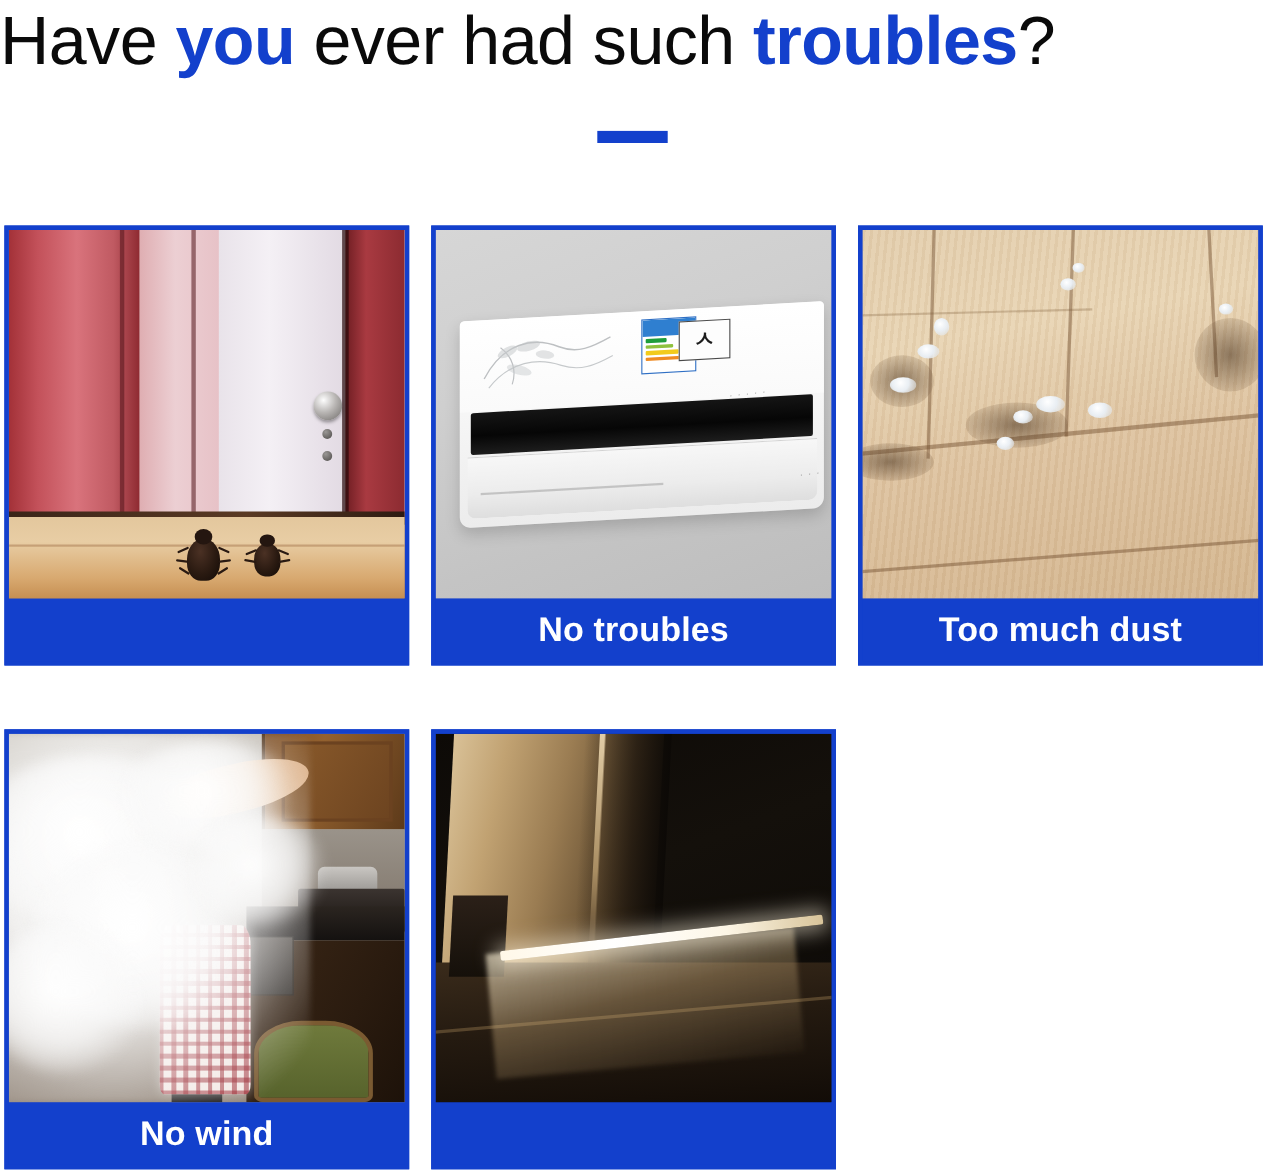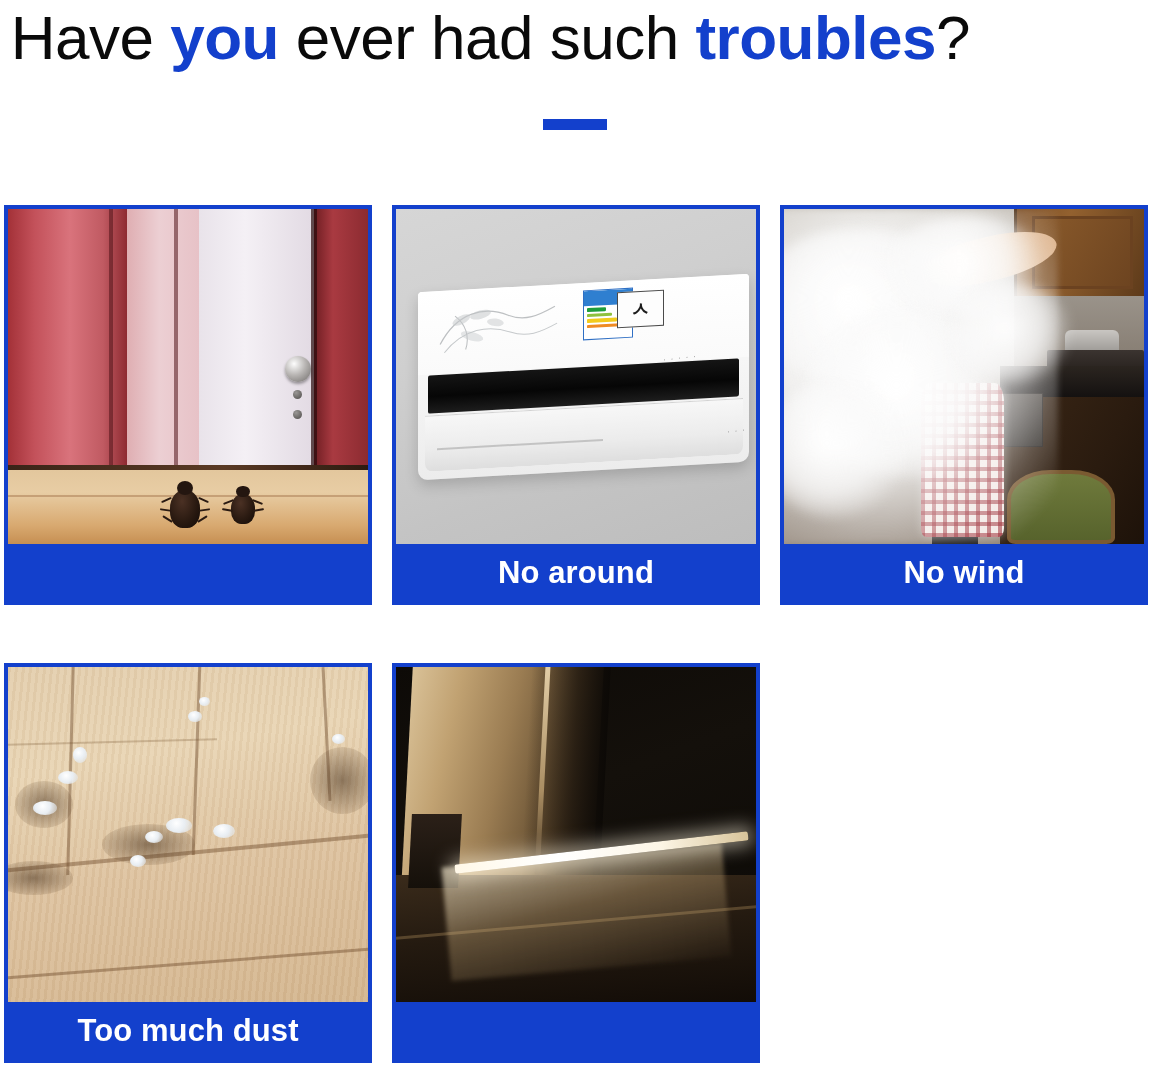--- a/index.html
+++ b/index.html
@@ -10,21 +10,21 @@
     font-family: "Liberation Sans", sans-serif;
     overflow: hidden;
   }
   .page { position: relative; width: 1153px; height: 1068px; background: #fff; }
 
   
   .headline {
     position: absolute;
     left: 0; top: 2px;
     width: 970px;
-    text-align: right;
+    text-align: left;
     font-size: 62px;
     line-height: 72px;
     letter-spacing: -0.5px;
     color: #000000;
     font-weight: 400;
     white-space: nowrap;
   }
   .headline .hl-strong { font-weight: 700; color: #1340cc; }
   .headline .hl-plain  { font-weight: 400; color: #0a0a0a; }
   .headline .hl-q      { font-weight: 400; color: #0a0a0a; }
@@ -494,23 +494,49 @@
           <div class="le-head"></div>
           <div class="bar b1"></div>
           <div class="bar b2"></div>
           <div class="bar b3"></div>
           <div class="bar b4"></div>
         </div>
         <div class="label-cert">
           <span class="mark">ㅅ</span>
         </div>
       </div>
-      <div class="card-caption">No around</div>
+      <div class="card-caption">No troubles</div>
     </div>
 
+
+    <div class="card">
+      <div class="card-photo p4">
+        <div class="plank pk1"></div>
+        <div class="plank pk2"></div>
+        <div class="plank pk6"></div>
+        <div class="plank pk5"></div>
+        <div class="plank pk3"></div>
+        <div class="plank pk4"></div>
+        <div class="grime" style="left:2%;top:34%;width:16%;height:14%;"></div>
+        <div class="grime" style="left:26%;top:47%;width:26%;height:12%;"></div>
+        <div class="grime" style="left:84%;top:24%;width:18%;height:20%;"></div>
+        <div class="grime" style="left:-4%;top:58%;width:22%;height:10%;"></div>
+        <div class="dust" style="left:18%;top:24%;width:14px;height:16px;"></div>
+        <div class="dust" style="left:14%;top:31%;width:20px;height:13px;"></div>
+        <div class="dust" style="left:7%;top:40%;width:24px;height:14px;"></div>
+        <div class="dust" style="left:44%;top:45%;width:26px;height:15px;"></div>
+        <div class="dust" style="left:38%;top:49%;width:18px;height:12px;"></div>
+        <div class="dust" style="left:57%;top:47%;width:22px;height:14px;"></div>
+        <div class="dust" style="left:34%;top:56%;width:16px;height:12px;"></div>
+        <div class="dust" style="left:50%;top:13%;width:14px;height:11px;"></div>
+        <div class="dust" style="left:53%;top:9%;width:11px;height:9px;"></div>
+        <div class="dust" style="left:90%;top:20%;width:13px;height:10px;"></div>
+      </div>
+      <div class="card-caption">Too much dust</div>
+    </div>
 
     <div class="card">
       <div class="card-photo p5">
         <div class="cabinet-top"></div>
         <div class="cab-door"></div>
         <div class="backsplash"></div>
         <div class="pot"></div>
         <div class="stove"></div>
         <div class="counter"></div>
         <div class="cab-bottom"></div>
@@ -525,46 +551,20 @@
         <div class="smoke" style="left:-10%;top:6%;width:62%;height:46%;"></div>
         <div class="smoke" style="left:6%;top:30%;width:56%;height:50%;"></div>
         <div class="smoke" style="left:-6%;top:52%;width:40%;height:40%;"></div>
         <div class="smoke" style="left:28%;top:2%;width:46%;height:30%;"></div>
         <div class="smoke" style="left:46%;top:22%;width:34%;height:30%;"></div>
       </div>
       <div class="card-caption">No wind</div>
     </div>
 
     <div class="card">
-      <div class="card-photo p4">
-        <div class="plank pk1"></div>
-        <div class="plank pk2"></div>
-        <div class="plank pk6"></div>
-        <div class="plank pk5"></div>
-        <div class="plank pk3"></div>
-        <div class="plank pk4"></div>
-        <div class="grime" style="left:2%;top:34%;width:16%;height:14%;"></div>
-        <div class="grime" style="left:26%;top:47%;width:26%;height:12%;"></div>
-        <div class="grime" style="left:84%;top:24%;width:18%;height:20%;"></div>
-        <div class="grime" style="left:-4%;top:58%;width:22%;height:10%;"></div>
-        <div class="dust" style="left:18%;top:24%;width:14px;height:16px;"></div>
-        <div class="dust" style="left:14%;top:31%;width:20px;height:13px;"></div>
-        <div class="dust" style="left:7%;top:40%;width:24px;height:14px;"></div>
-        <div class="dust" style="left:44%;top:45%;width:26px;height:15px;"></div>
-        <div class="dust" style="left:38%;top:49%;width:18px;height:12px;"></div>
-        <div class="dust" style="left:57%;top:47%;width:22px;height:14px;"></div>
-        <div class="dust" style="left:34%;top:56%;width:16px;height:12px;"></div>
-        <div class="dust" style="left:50%;top:13%;width:14px;height:11px;"></div>
-        <div class="dust" style="left:53%;top:9%;width:11px;height:9px;"></div>
-        <div class="dust" style="left:90%;top:20%;width:13px;height:10px;"></div>
-      </div>
-      <div class="card-caption">Too much dust</div>
-    </div>
-
-    <div class="card">
       <div class="card-photo p6">
         <div class="wall"></div>
         <div class="wall-shade"></div>
         <div class="doorframe"></div>
         <div class="floor6"></div>
         <div class="doorbottom"></div>
         <div class="beam"></div>
         <div class="gap"></div>
       </div>
     </div>

